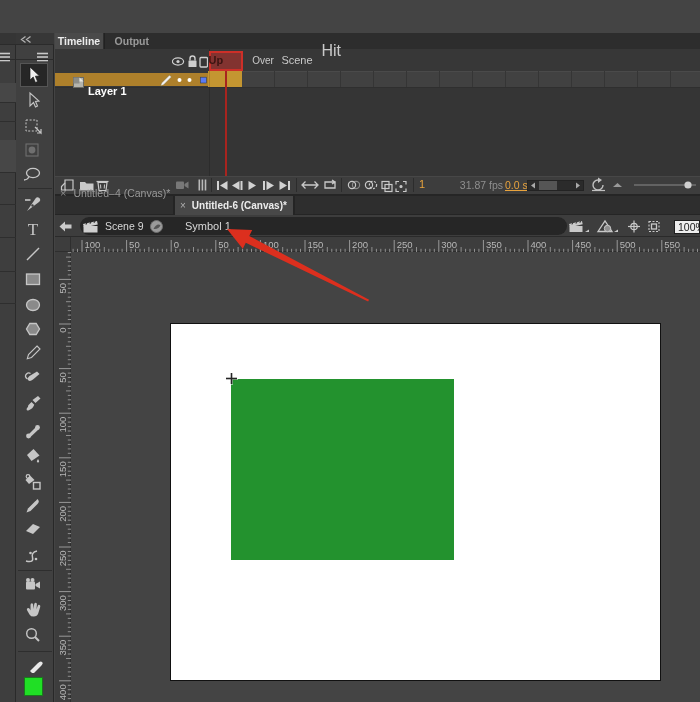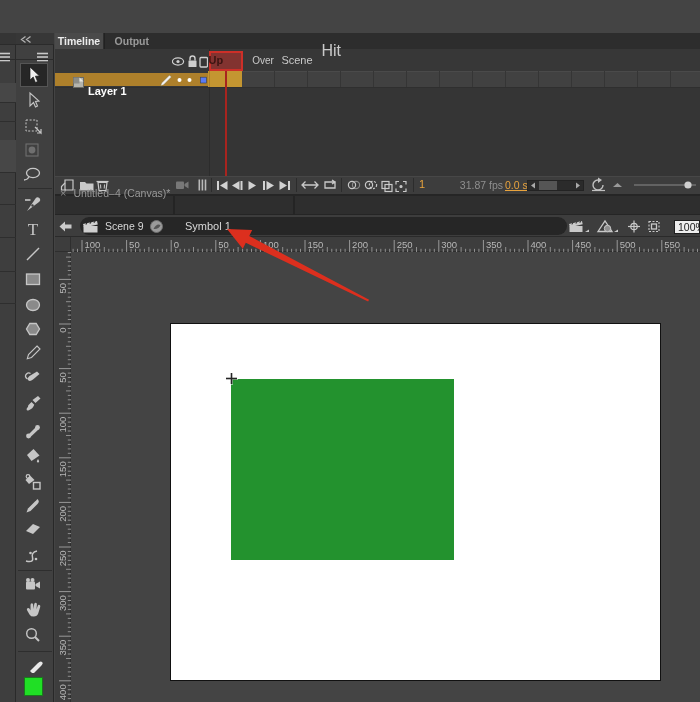--- a/index.html
+++ b/index.html
@@ -211,20 +211,21 @@
       <path d="M8 3 a5 5 0 1 0 5 5" fill="none" stroke="#c0c0c0" stroke-width="1.4"></path>
       <path d="M8 0.5 L12 3 L8 6 Z" fill="#c0c0c0"></path>
       <line x1="2" y1="13.5" x2="15" y2="13.5" stroke="#c0c0c0" stroke-width="1.2"></line>
       <path d="M23 10 l4.5 -4 l4.5 4 Z" fill="#9a9a9a"></path>
       <line x1="44" y1="8" x2="106" y2="8" stroke="#8a8a8a" stroke-width="1.2"></line>
       <circle cx="98" cy="8" r="3.6" fill="#cfcfcf"></circle>
     </svg>
 <div class="abs" style="left:55px;top:196px;width:645px;height:19px;background:#2e2e2e;border-bottom:1px solid #252525;"></div>
 <div class="abs" style="left:55px;top:184px;width:118px;height:19px;color:#9a9a9a;font-size:11px;line-height:19px;white-space:nowrap;overflow:hidden;"><span style="margin-left:5px;color:#8a8a8a;">×</span><span style="margin-left:7px;font-size:10.5px;">Untitled–4 (Canvas)*</span></div>
 <div class="abs" style="left:173px;top:196px;width:2px;height:19px;background:#242424;"></div>
+<div class="abs" style="left:175px;top:196px;width:118px;height:19px;background:#484848;color:#ececec;font-size:10px;font-weight:bold;line-height:19px;white-space:nowrap;overflow:hidden;"><span style="margin-left:5px;color:#b0b0b0;font-weight:normal;">×</span><span style="margin-left:6px;">Untitled-6 (Canvas)*</span></div>
 <div class="abs" style="left:293px;top:196px;width:2px;height:19px;background:#242424;"></div>
 <div class="abs" style="left:55px;top:215px;width:645px;height:22px;background:#3d3d3d;border-bottom:1px solid #2a2a2a;"></div>
 <svg class="abs" style="left:59px;top:221px;" width="13" height="11">
       <path d="M6 0.5 L0.5 5.5 L6 10.5 L6 7.5 L12.5 7.5 L12.5 3.5 L6 3.5 Z" fill="#c9c9c9"></path>
     </svg>
 <div class="abs" style="left:80px;top:217px;width:487px;height:18px;background:#262626;border-radius:9px;"></div>
 <svg class="abs" style="left:82px;top:220px;" width="17" height="13">
       <path d="M1 4 L15 1 L15.8 4.5 L2 7.5 Z" fill="#cfcfcf"></path>
       <rect x="1.5" y="6" width="14" height="6.5" fill="#cfcfcf"></rect>
       <g stroke="#262626" stroke-width="1">

